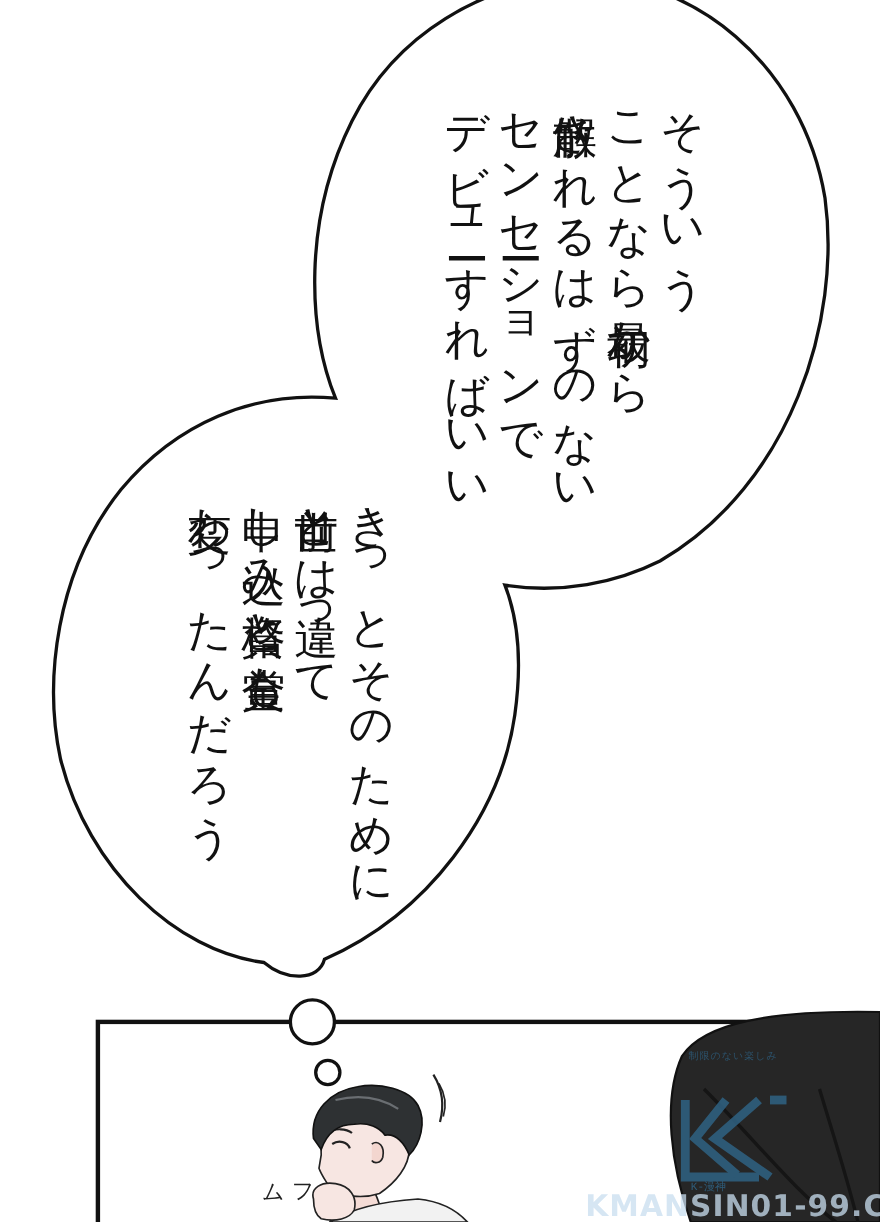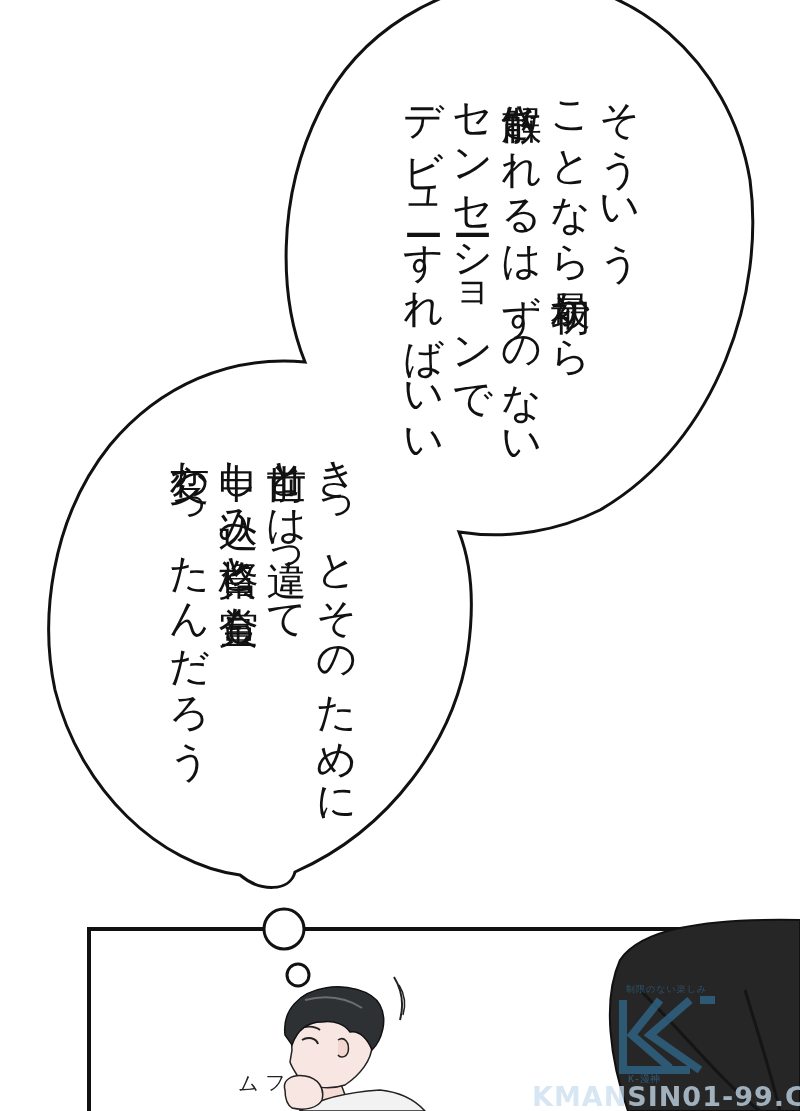--- a/index.html
+++ b/index.html
@@ -38,21 +38,21 @@
       writing-mode: vertical-rl;
       text-orientation: upright;
       font-family: "DejaVu Sans", "Liberation Sans", sans-serif;
       font-size: 20px;
       color: #222222;
       letter-spacing: 2px;
     }
     .wm-tag {
       position: absolute;
       left: 626px;
-      top: 983px;
+      top: 954px;
       font-family: "DejaVu Sans", "Liberation Sans", sans-serif;
       font-size: 9px;
       color: #2d5a78;
       letter-spacing: 1px;
       opacity: 0.85;
     }
     .wm-sub {
       position: absolute;
       left: 628px;
       top: 1072px;

